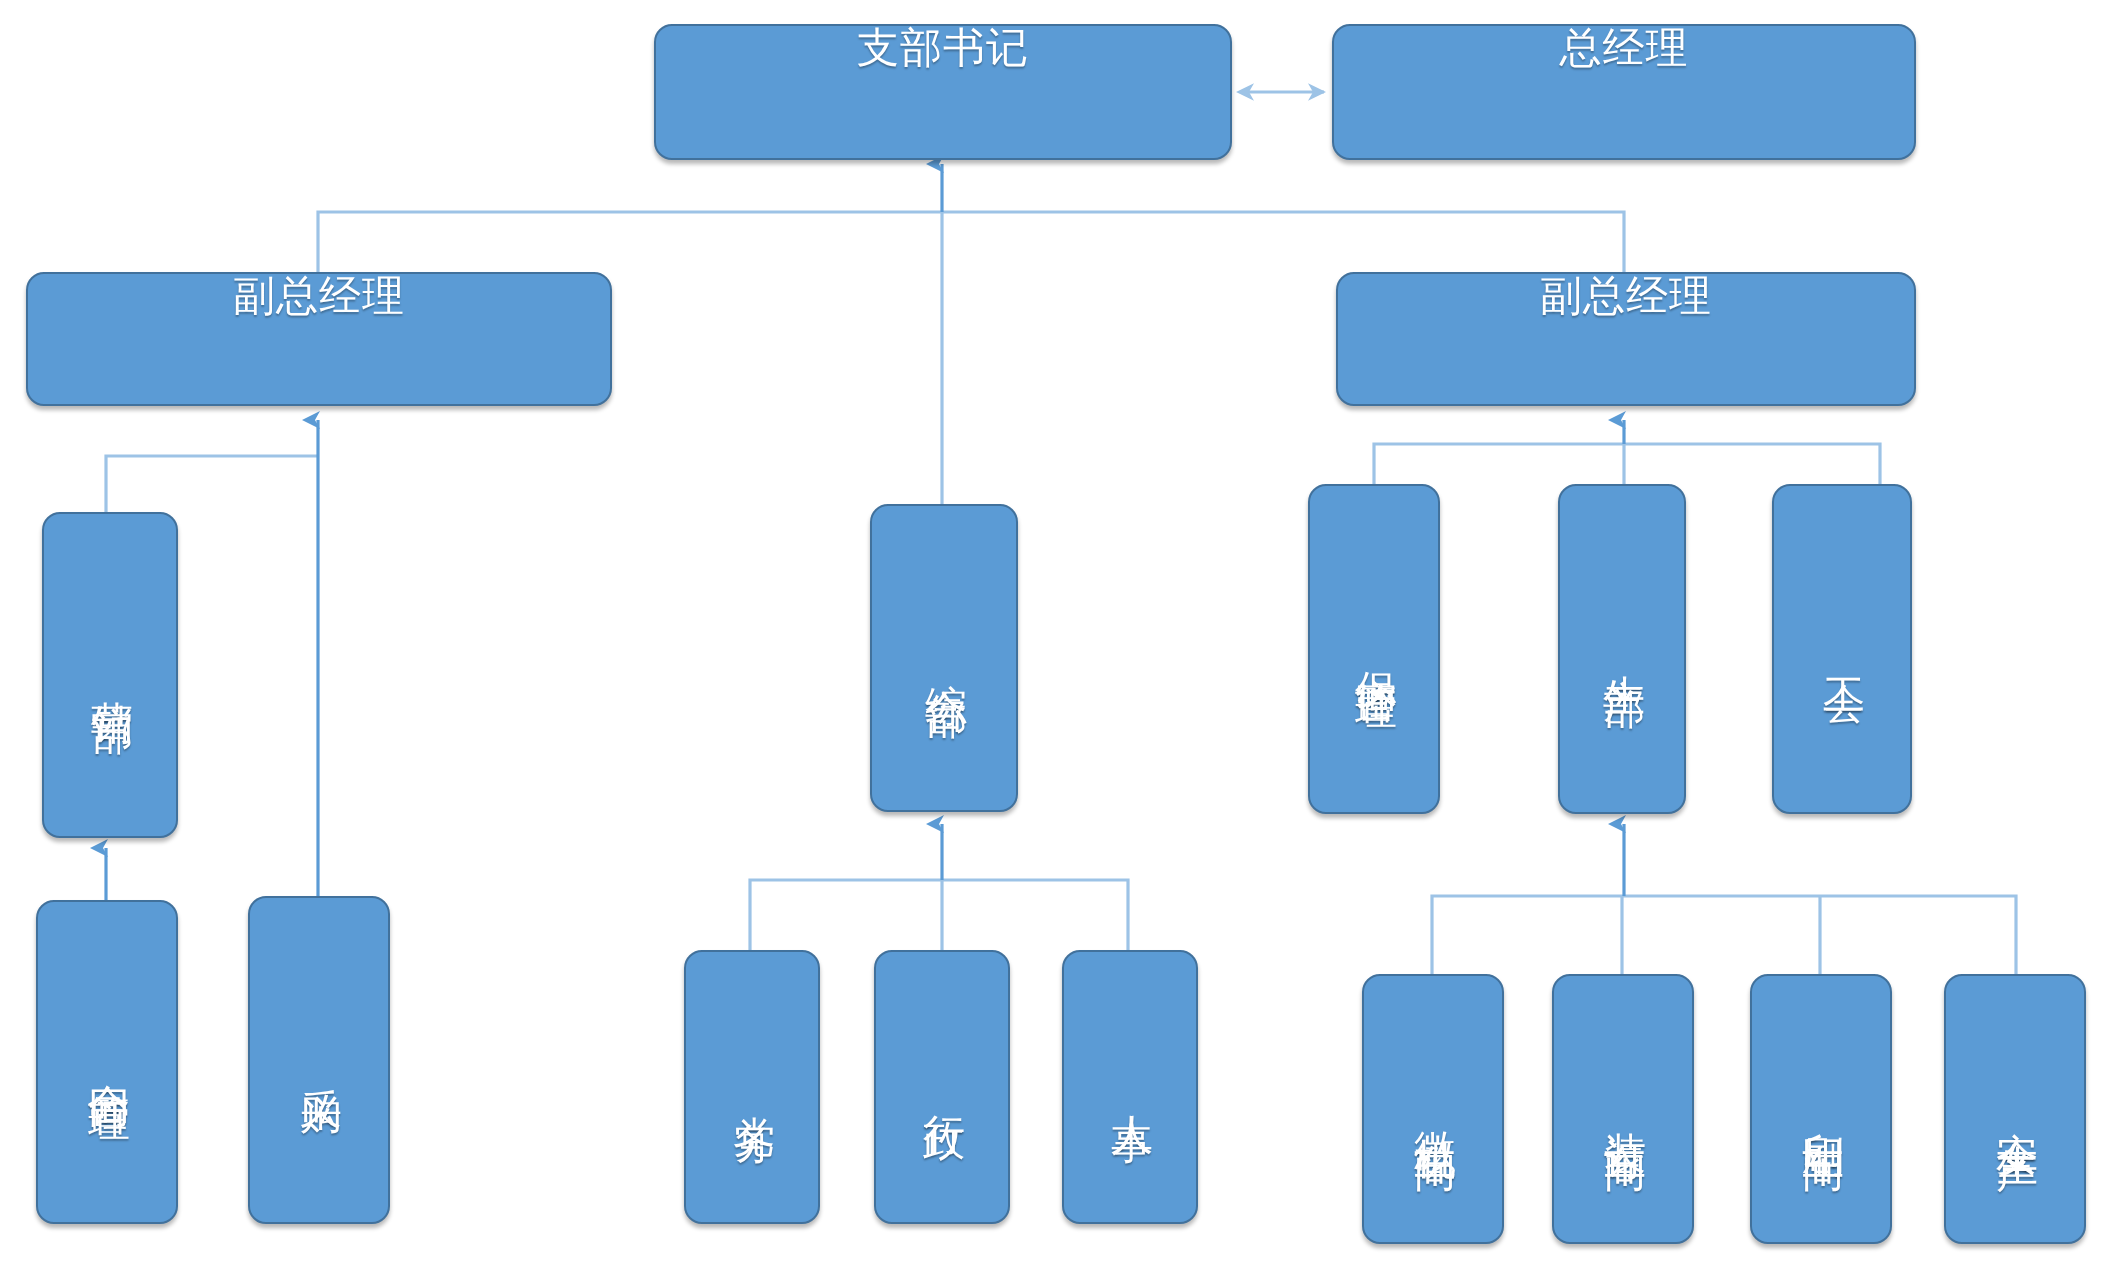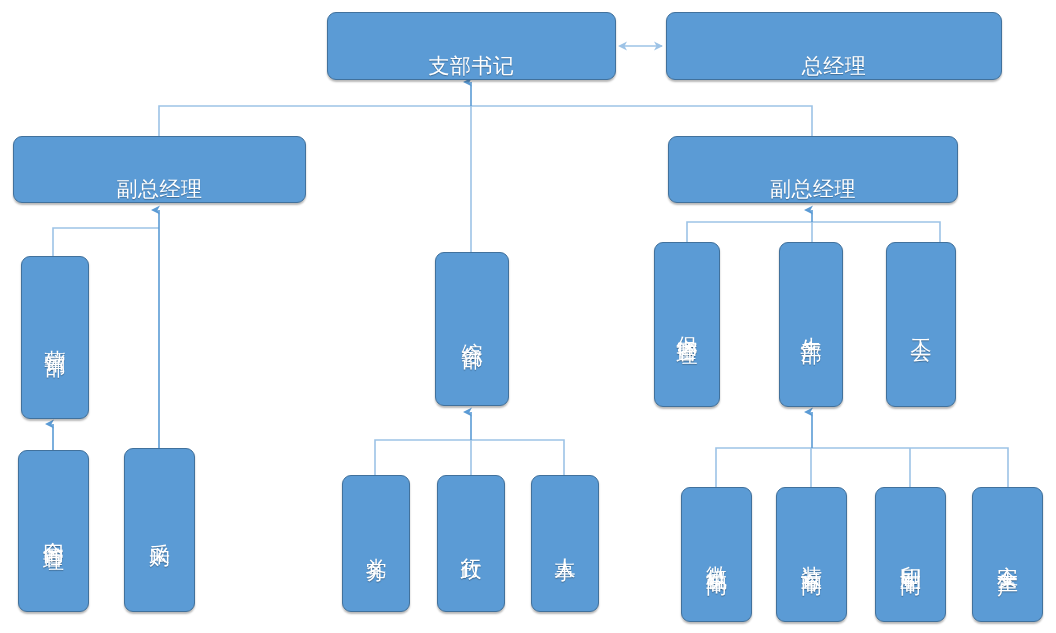--- a/index.html
+++ b/index.html
@@ -27,21 +27,21 @@
     pointer-events: none;
   }
   .node {
     position: absolute;
     box-sizing: border-box;
     background: #5B9BD5;
     border: 1px solid #41719C;
     border-radius: 9px;
     color: #ffffff;
     display: flex;
-    align-items: flex-end;
+    align-items: flex-start;
     justify-content: center;
     box-shadow: 0 2px 2px rgba(0,0,0,0.28);
     text-align: center;
     line-height: 1.18;
   }
   .node .label {
     display: block;
     text-shadow: 0 1px 1px rgba(0,0,0,0.30);
     letter-spacing: 0.5px;
   }
@@ -108,21 +108,21 @@
       <path d="M811 487 L811 448"></path>
       <path d="M910 487 L910 448"></path>
       <line x1="812" y1="448" x2="812" y2="412" stroke="#5B9BD5" marker-end="url(#arrUp)"></line>
     </g>
   </svg>
 
   <div id="nodes">
       <div class="node horiz" style="left: 327px; top: 12px; width: 289px; height: 68px;">
         <span class="label">支部书记</span>
       </div>
-      <div class="node horiz" style="left: 666px; top: 12px; width: 336px; height: 68px;">
+      <div class="node horiz" style="left: 666px; top: 12px; width: 292px; height: 68px;">
         <span class="label">总经理</span>
       </div>
       <div class="node horiz" style="left: 13px; top: 136px; width: 293px; height: 67px;">
         <span class="label">副总经理</span>
       </div>
       <div class="node horiz" style="left: 668px; top: 136px; width: 290px; height: 67px;">
         <span class="label">副总经理</span>
       </div>
       <div class="node vert" style="left: 21px; top: 256px; width: 68px; height: 163px;">
         <span class="label">营销部</span>

